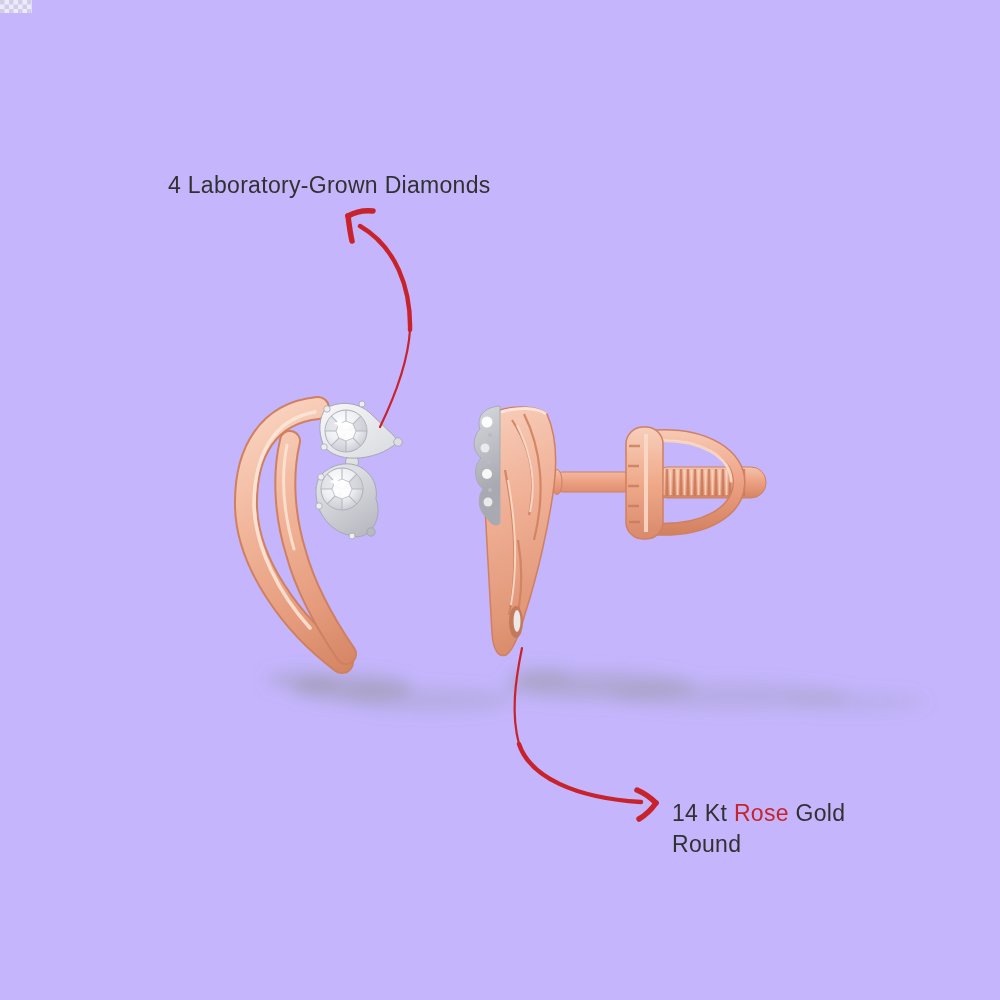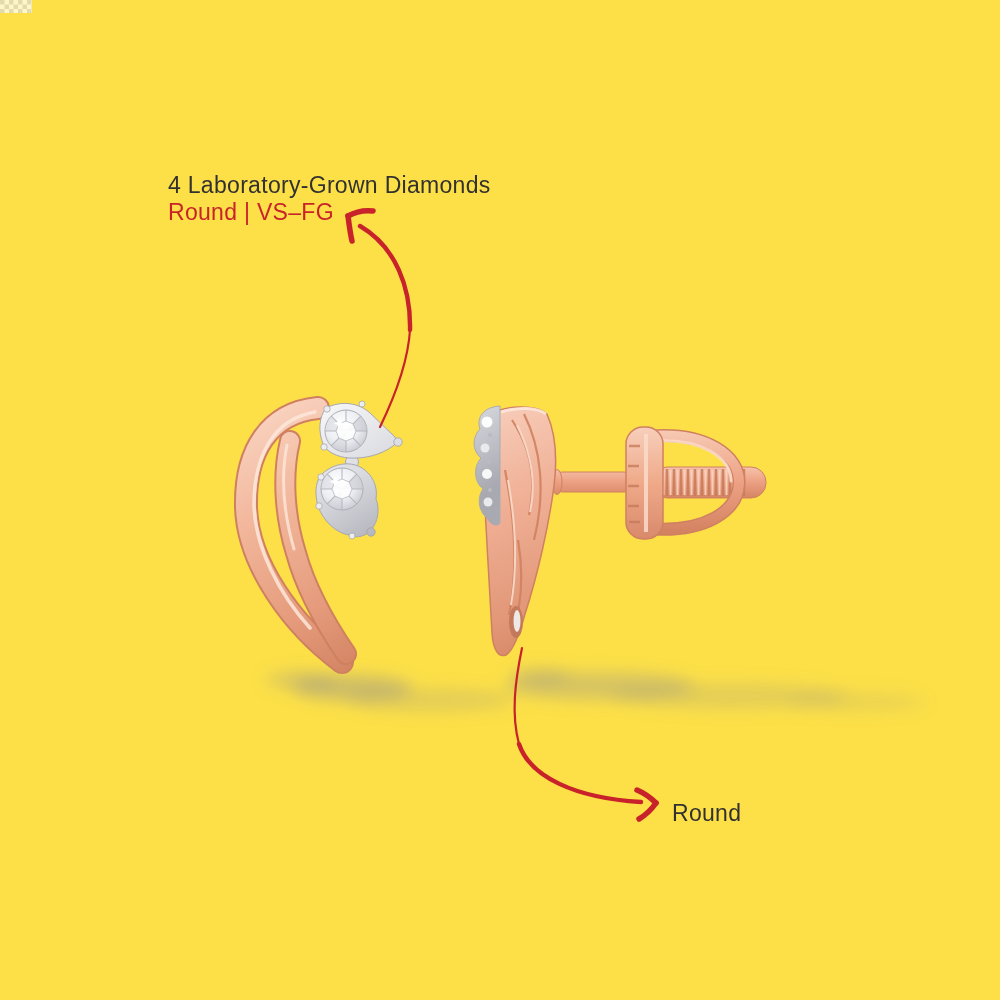--- a/index.html
+++ b/index.html
@@ -1,18 +1,18 @@
 <!DOCTYPE html>
 <html><head>
 <meta charset="utf-8">
 <style>
   html,body{margin:0;padding:0;background:#f4f3f1;}
   .stage{
     position:relative;width:1000px;height:1000px;overflow:hidden;
-    background:#fde047;
+    background:#c4b5fd;
     font-family:"Liberation Sans", sans-serif;
   }
   .stage svg{position:absolute;left:0;top:0;}
   .callout{position:absolute;font-size:23px;letter-spacing:.3px;color:#323130;}
   .callout .line{display:block;}
   .red{color:#c8232b;}
   #callout-diamonds{left:168px;top:172px;line-height:27px;}
   #callout-finish{left:672px;top:798px;line-height:31px;}
 </style>
 </head>
@@ -165,20 +165,20 @@
         <path d="M 522,648 C 515,682 511,714 519,744" stroke-width="2.2"></path>
         <path d="M 519,744 C 530,777 575,798 641,802" stroke-width="4.4"></path>
         <path d="M 656,803 C 650,797 644,793 637,790" stroke-width="5.5"></path>
         <path d="M 656,803 C 651,810 646,815 639,819" stroke-width="5.5"></path>
       </g>
     </g>
   </svg>
 
   <div class="callout" id="callout-diamonds">
     <span class="line">4 Laboratory-Grown Diamonds</span>
-    <span class="line red">Round | VS–FG</span>
   </div>
 
   <div class="callout" id="callout-finish">
+    <span class="line"><span>14 Kt</span> <span class="red">Rose</span> <span>Gold</span></span>
     <span class="line">Round</span>
   </div>
 
 </div>
 
 </body></html>

